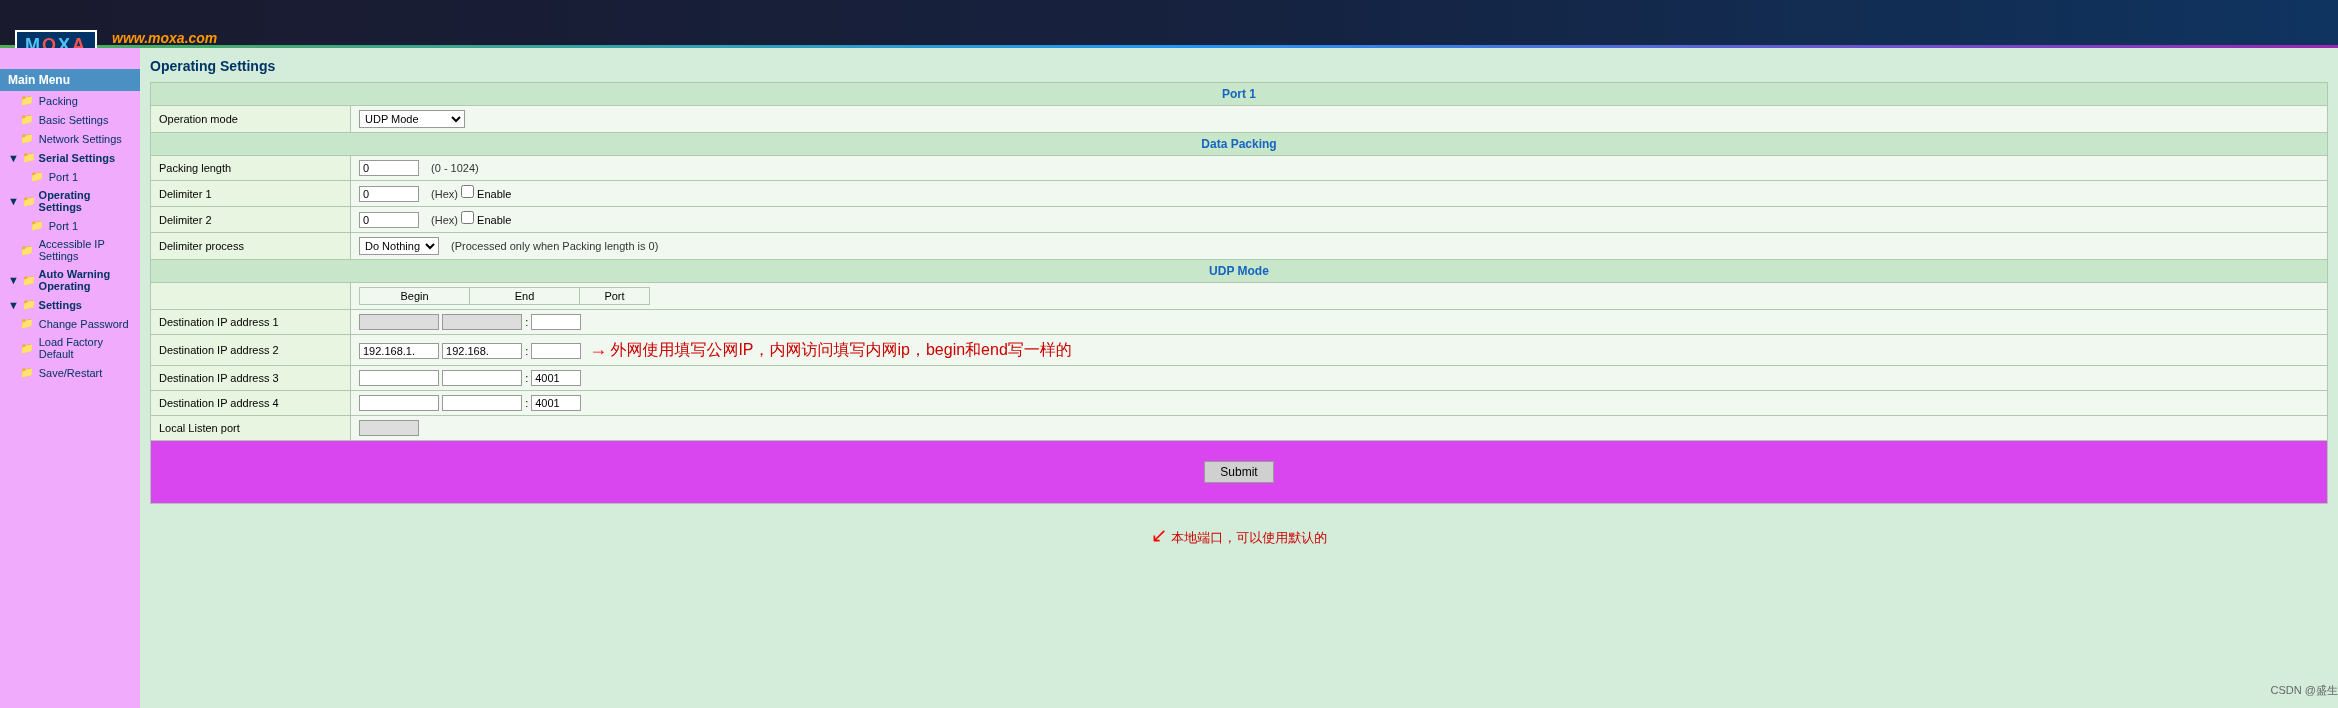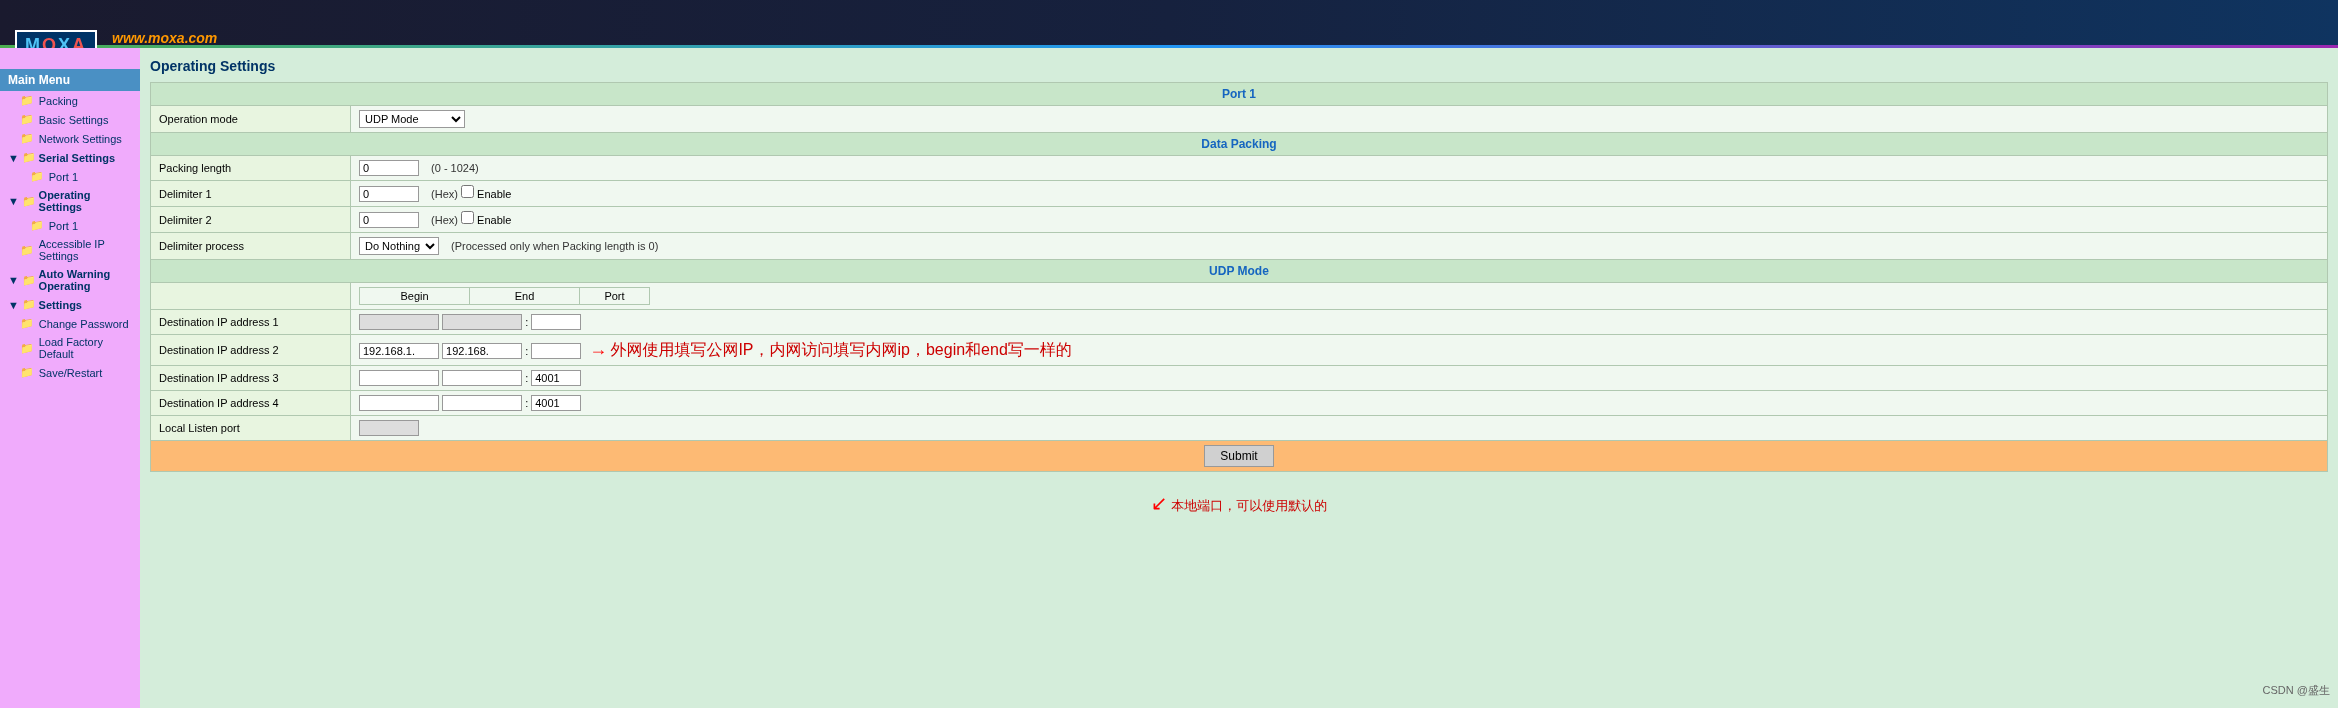--- a/index.html
+++ b/index.html
@@ -138,21 +138,21 @@
       border: 1px solid #999;
       padding: 3px 15px;
       cursor: pointer;
       font-size: 12px;
     }
 
     
     .watermark {
       position: fixed;
       bottom: 10px;
-      right: 8px;
+      right: 0;
       font-size: 11px;
       color: #666;
     }
 
     .inline-note {
       color: #cc0000;
       font-size: 16px;
     }
     .bottom-note {
       color: #cc0000;
@@ -365,21 +365,21 @@
       </tr>
 
       <tr>
         <td class="label-col">Local Listen port</td>
         <td class="value-col">
           <input type="text" class="small-input" style="background: rgb(221, 221, 221);">
         </td>
       </tr>
 
       <tr>
-        <td colspan="2" style="text-align:center; padding:4px; background:#fdba74;">
+        <td colspan="2" style="text-align:center; padding:20px; background:#d946ef;">
           <button class="submit-btn">Submit</button>
         </td>
       </tr>
     </tbody>
       </table>
 
     <div class="bottom-note">
       <span style="color:red; font-size:20px;">↙</span>
       <span>本地端口，可以使用默认的</span>
     </div>

